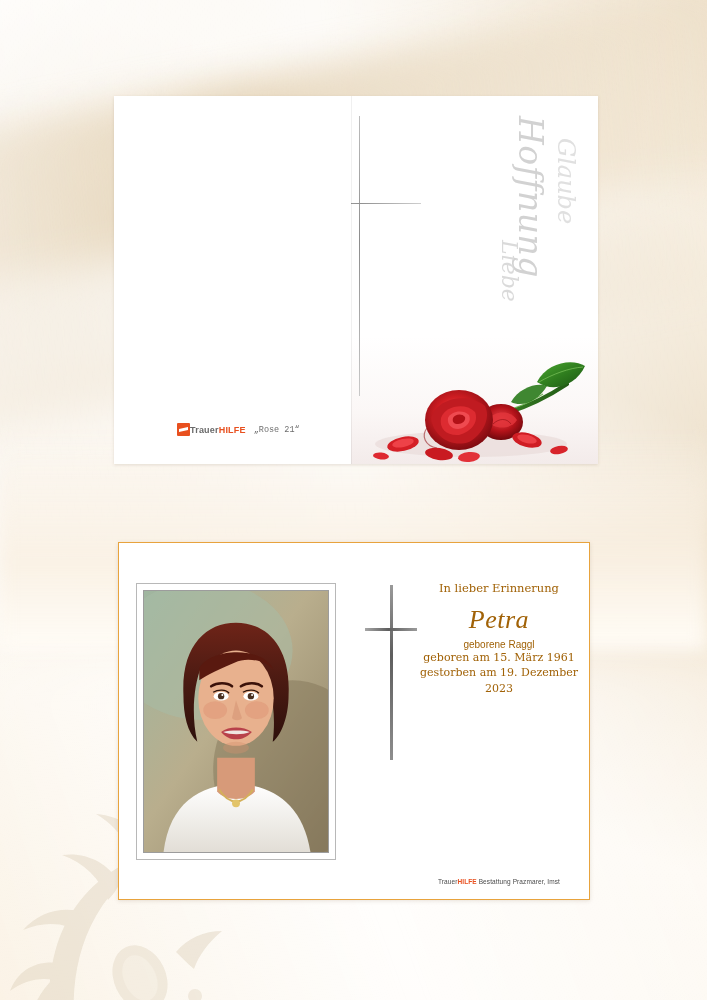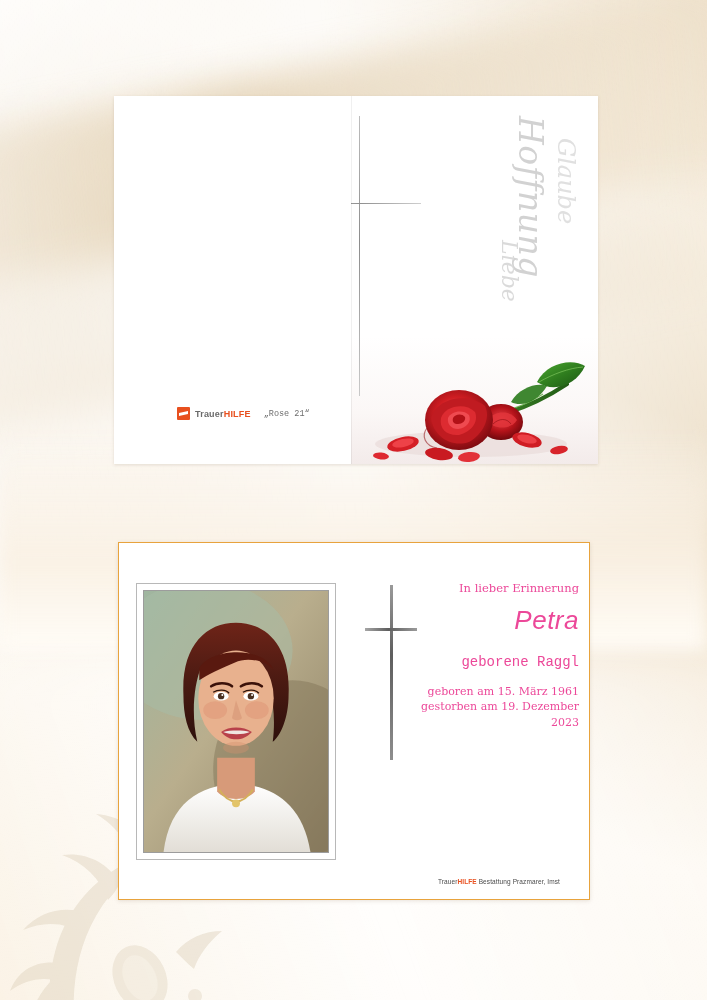--- a/index.html
+++ b/index.html
@@ -165,24 +165,23 @@
     width: 247px;
     height: 128px;
     overflow: hidden;
     background: linear-gradient(180deg, #ffffff 0%, #fdfbfa 40%, #faf6f5 100%);
   }
 
   
   .brand-line {
     position: absolute;
     left: 63px;
-    bottom: 44px;
+    bottom: 28px;
     display: flex;
     align-items: center;
-    gap: 5px;
     margin-top: 24px;
   }
   .brand-mark {
     width: 13px; height: 13px;
     background: #e8501f;
     position: relative;
     border-radius: 1px;
   }
   .brand-mark::after {
     content: "";
@@ -256,46 +255,46 @@
     left: 4px; top: 43px;
     width: 52px; height: 3px;
     background: linear-gradient(90deg, #a6a6a6 0%, #5e5e5e 45%, #9a9a9a 100%);
   }
 
   .memorial-text {
     position: absolute;
     left: 300px;
     top: 38px;
     width: 160px;
-    text-align: right;
-    color: #ec4899;
+    text-align: center;
+    color: #a16207;
   }
   .mt-intro {
     font-family: "DejaVu Serif", serif;
     font-size: 11.5px;
     margin-bottom: 12px;
   }
   .mt-name {
-    font-family: Liberation Sans, sans-serif;
+    font-family: Liberation Serif, serif;
     font-style: italic;
     font-size: 26px;
     line-height: 1.02;
     letter-spacing: 0.5px;
   }
   .mt-name .ln2 { display: block; }
   .mt-maiden {
-    font-family: Liberation Mono, monospace;
-    font-size: 14px;
-    margin-top: 20px;
+    font-family: Liberation Sans, sans-serif;
+    font-size: 10px;
+    margin-top: 5px;
   }
   .mt-dates {
     font-family: "DejaVu Serif", serif;
     font-size: 11px;
     line-height: 1.45;
-    margin-top: 14px;
+    margin-top: 0;
   }
   .mt-verse {
     font-family: "DejaVu Serif", serif;
     font-size: 11.5px;
     line-height: 1.32;
     margin-top: 24px;
   }
   .mt-verse div { white-space: nowrap; }
 
   .memorial-footer {

